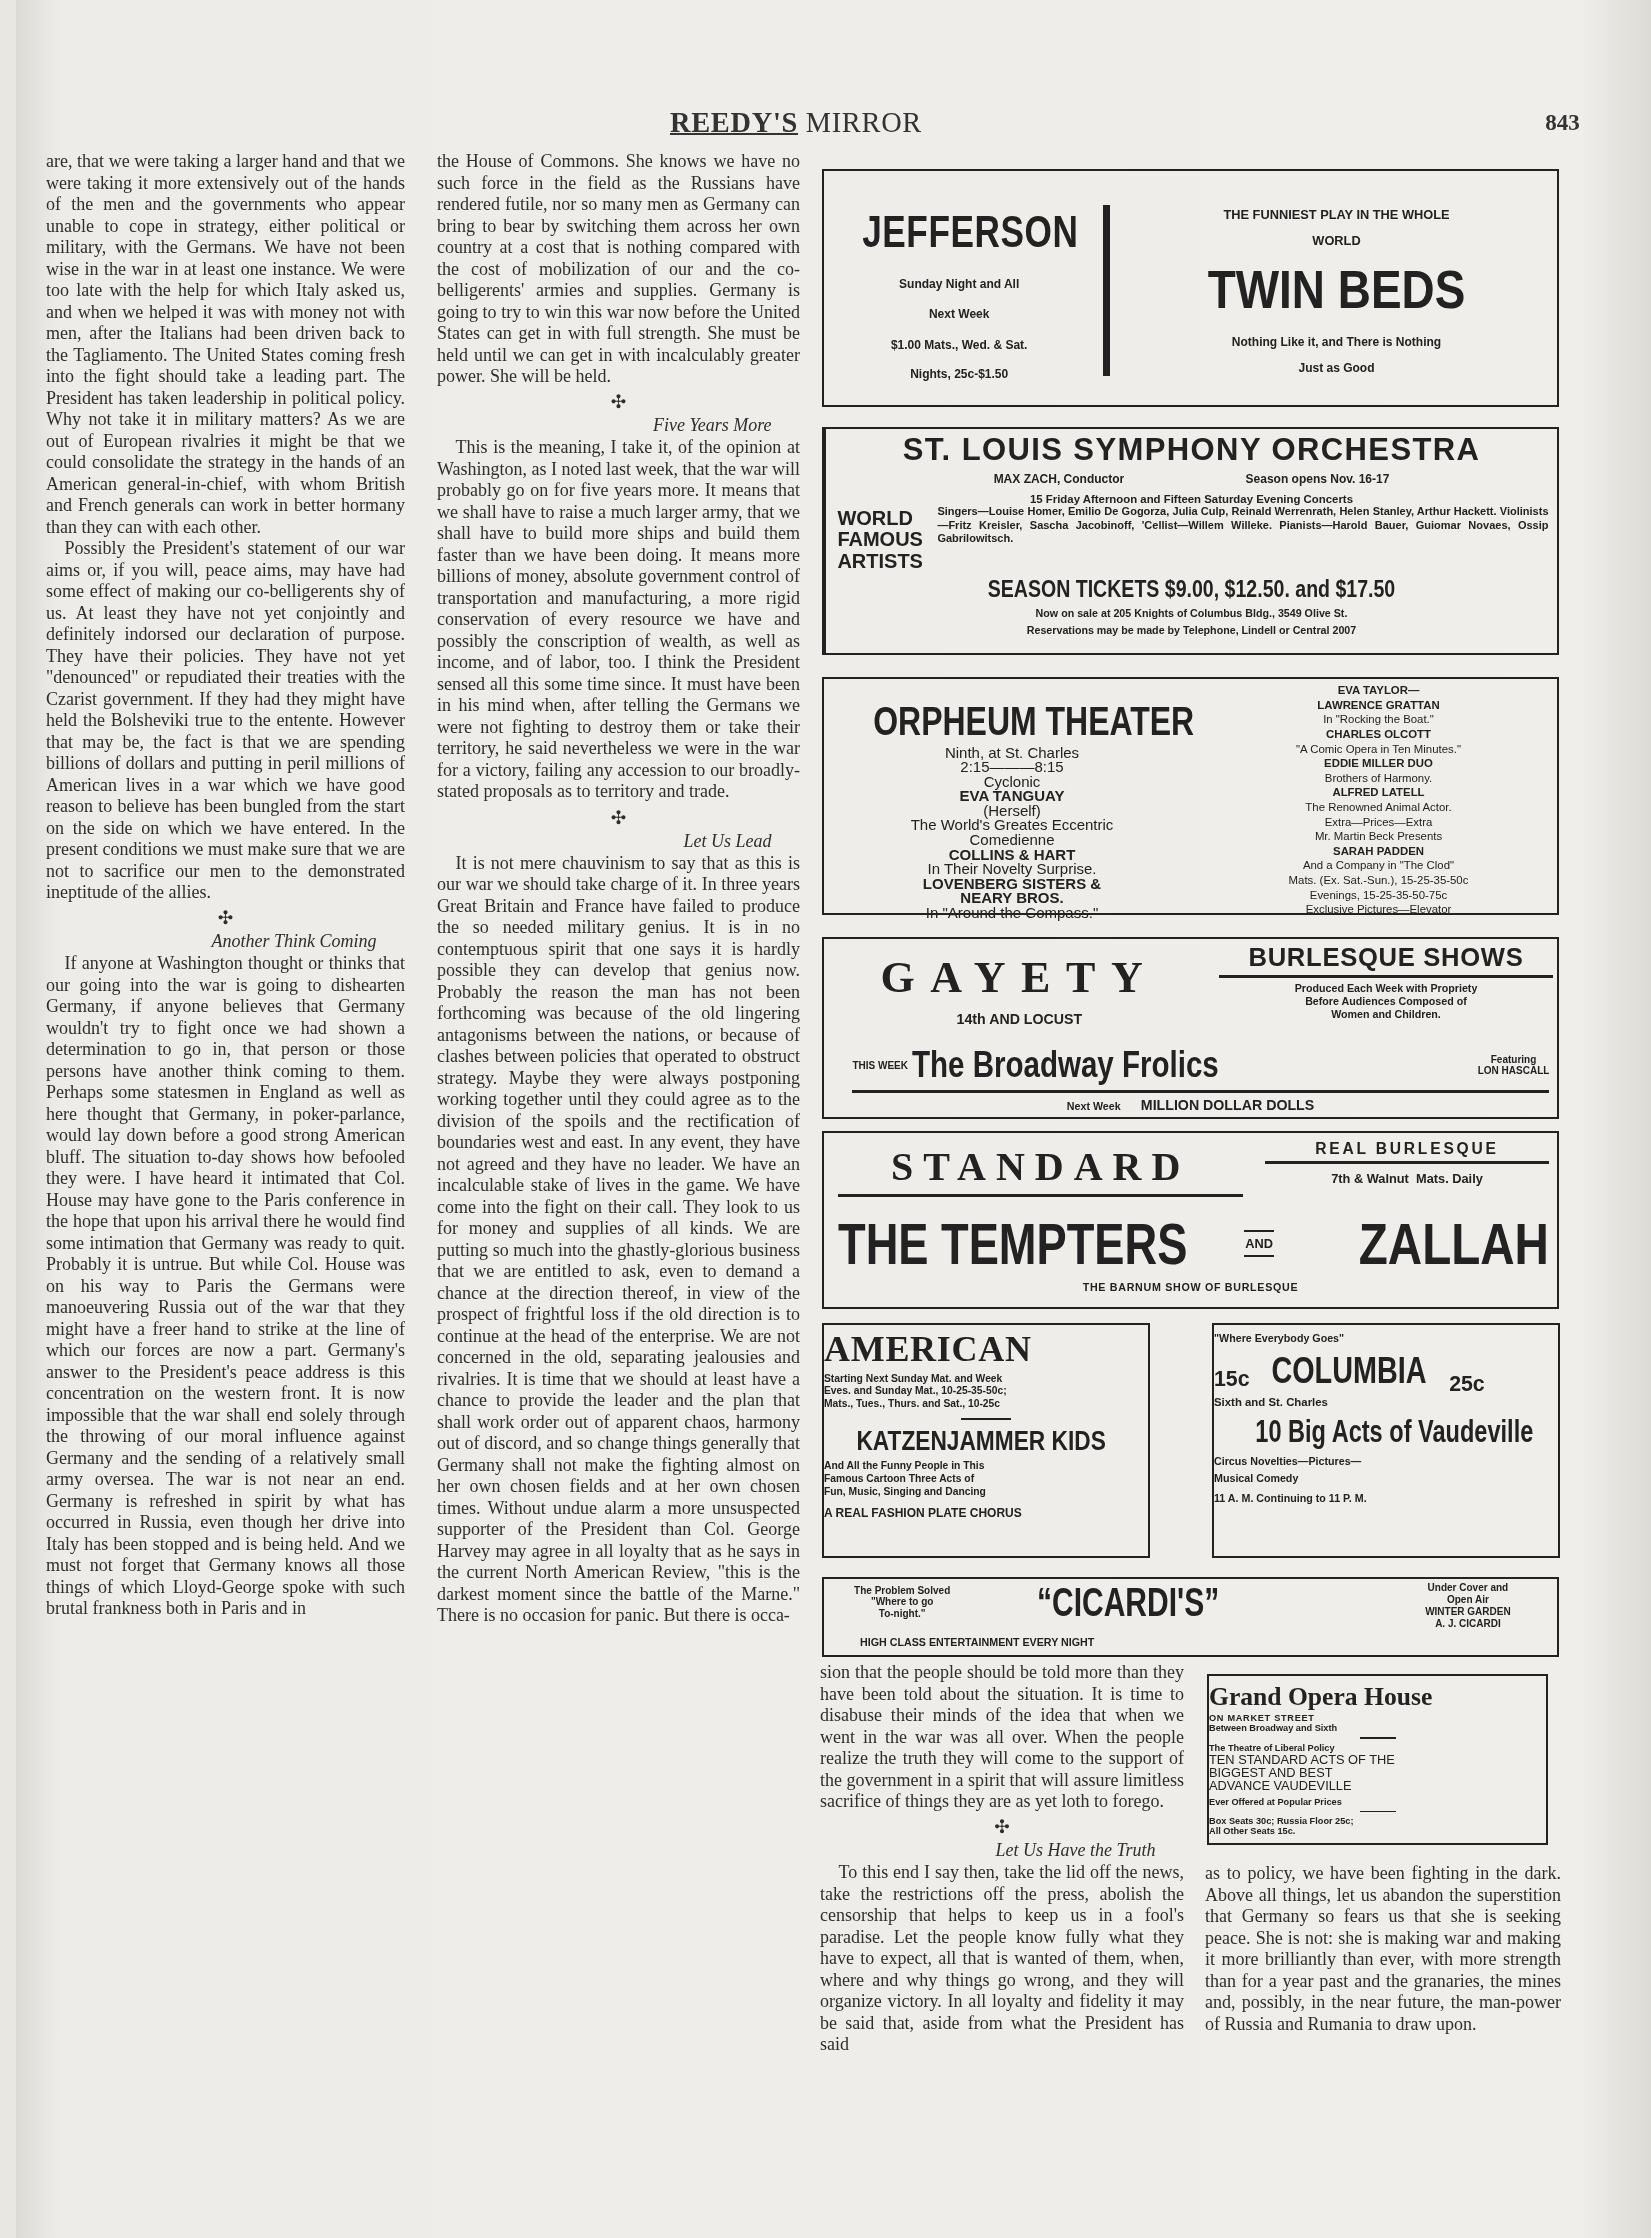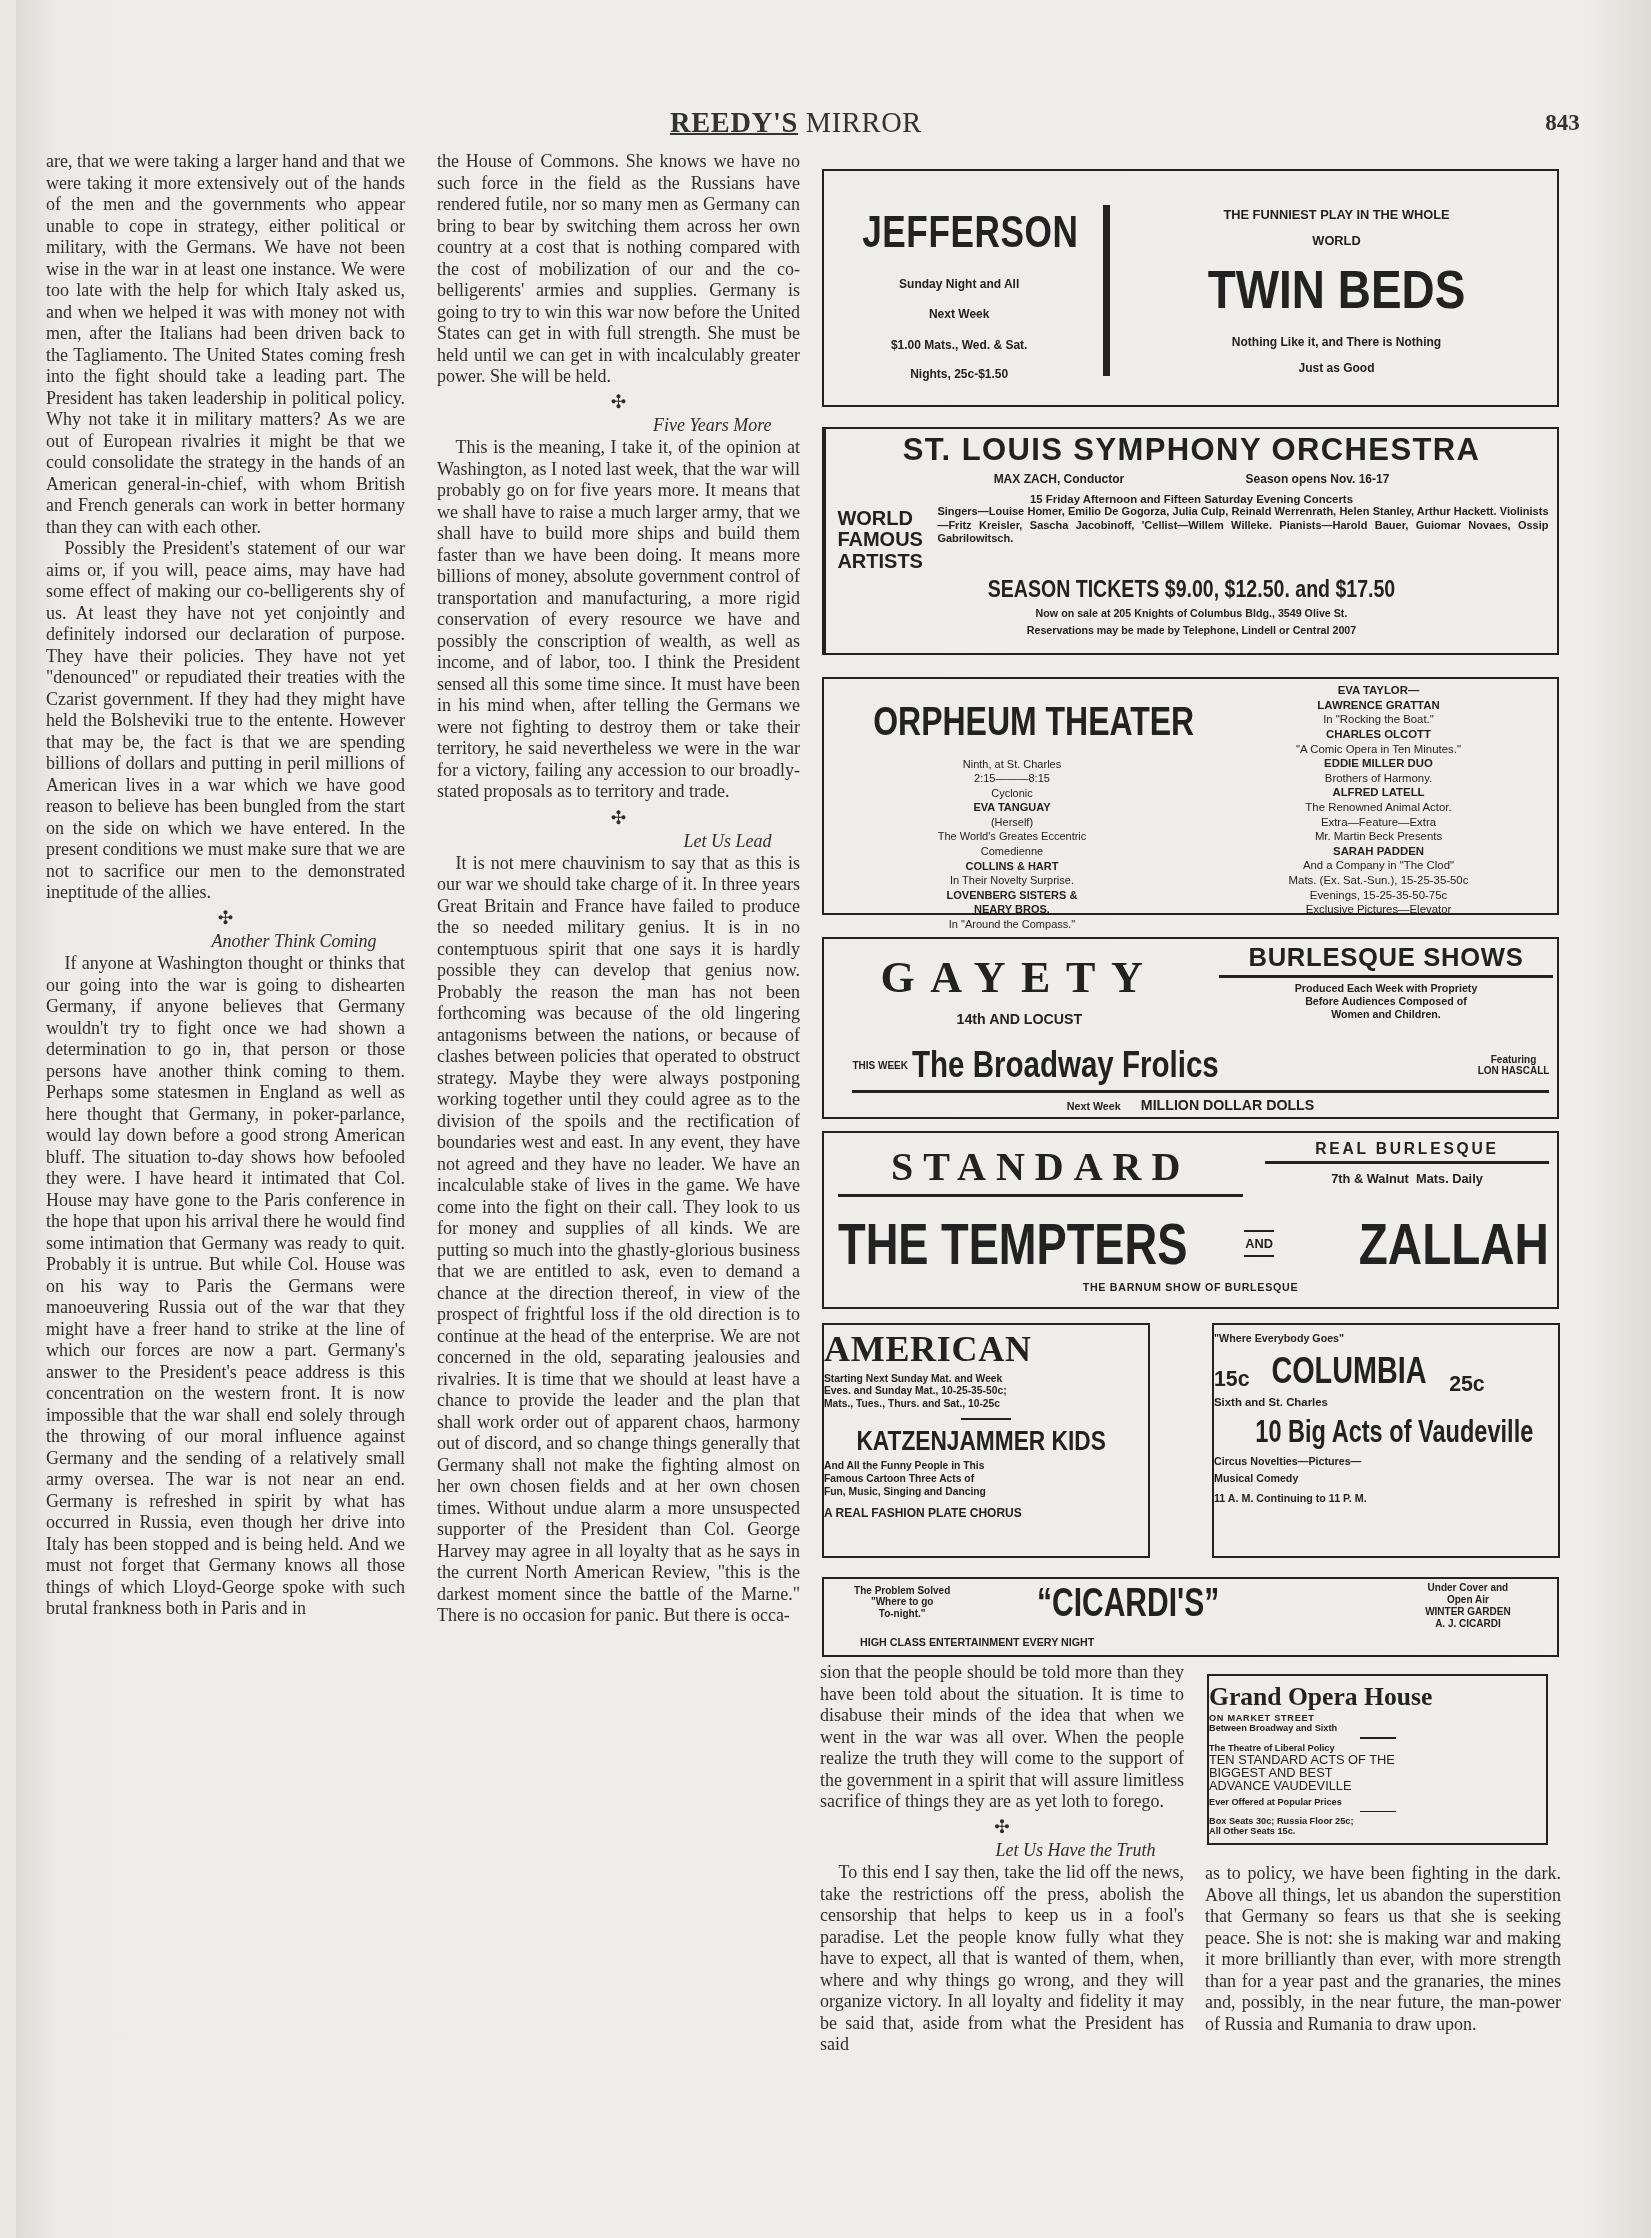--- a/index.html
+++ b/index.html
@@ -105,21 +105,21 @@
       <div class="b" style="flex:1;font-size:11px;line-height:13.5px;padding-right:8.5px;text-align:justify;">Singers—Louise Homer, Emilio De Gogorza, Julia Culp, Reinald Werrenrath, Helen Stanley, Arthur Hackett. Violinists—Fritz Kreisler, Sascha Jacobinoff, 'Cellist—Willem Willeke. Pianists—Harold Bauer, Guiomar Novaes, Ossip Gabrilowitsch.</div>
     </div>
     <div class="c b cond" style="font-size:23px;margin-top:4.3px;transform:scaleX(0.85);">SEASON TICKETS $9.00, $12.50. and $17.50</div>
     <div class="c b" style="font-size:10.7px;margin-top:4.3px;">Now on sale at 205 Knights of Columbus Bldg., 3549 Olive St.</div>
     <div class="c b" style="font-size:10.7px;margin-top:4.3px;">Reservations may be made by Telephone, Lindell or Central 2007</div>
   </div>
 
   <div class="ad" id="ad-orpheum">
     <div style="position:absolute;left:10px;top:18.5px;width:356px;" class="c">
       <div class="b cond" style="font-size:41px;transform:scaleX(0.78);white-space:nowrap;">ORPHEUM THEATER</div>
-      <div id="orph-left" style="font-size:11px;line-height:14.6px;margin-top:12px;">
+      <div id="orph-left" style="font-size:15px;line-height:14.6px;margin-top:1px;">
           <div>Ninth, at St. Charles</div>
           <div>2:15———8:15</div>
           <div>Cyclonic</div>
           <div class="b">EVA TANGUAY</div>
           <div>(Herself)</div>
           <div>The World's Greates Eccentric</div>
           <div>Comedienne</div>
           <div class="b">COLLINS &amp; HART</div>
           <div>In Their Novelty Surprise.</div>
           <div class="b">LOVENBERG SISTERS &amp;</div>
@@ -130,21 +130,21 @@
     <div id="orph-right" style="position:absolute;left:384px;top:4.3px;width:341px;font-size:11.4px;line-height:14.6px;" class="c">
         <div class="b">EVA TAYLOR—</div>
         <div class="b">LAWRENCE GRATTAN</div>
         <div>In "Rocking the Boat."</div>
         <div class="b">CHARLES OLCOTT</div>
         <div>"A Comic Opera in Ten Minutes."</div>
         <div class="b">EDDIE MILLER DUO</div>
         <div>Brothers of Harmony.</div>
         <div class="b">ALFRED LATELL</div>
         <div>The Renowned Animal Actor.</div>
-        <div>Extra—Feature—Extra</div>
+        <div>Extra—Prices—Extra</div>
         <div>Mr. Martin Beck Presents</div>
         <div class="b">SARAH PADDEN</div>
         <div>And a Company in "The Clod"</div>
         <div>Mats. (Ex. Sat.-Sun.), 15-25-35-50c</div>
         <div>Evenings, 15-25-35-50-75c</div>
         <div>Exclusive Pictures—Elevator</div>
       </div>
   </div>
 
   <div class="ad" id="ad-gayety">

